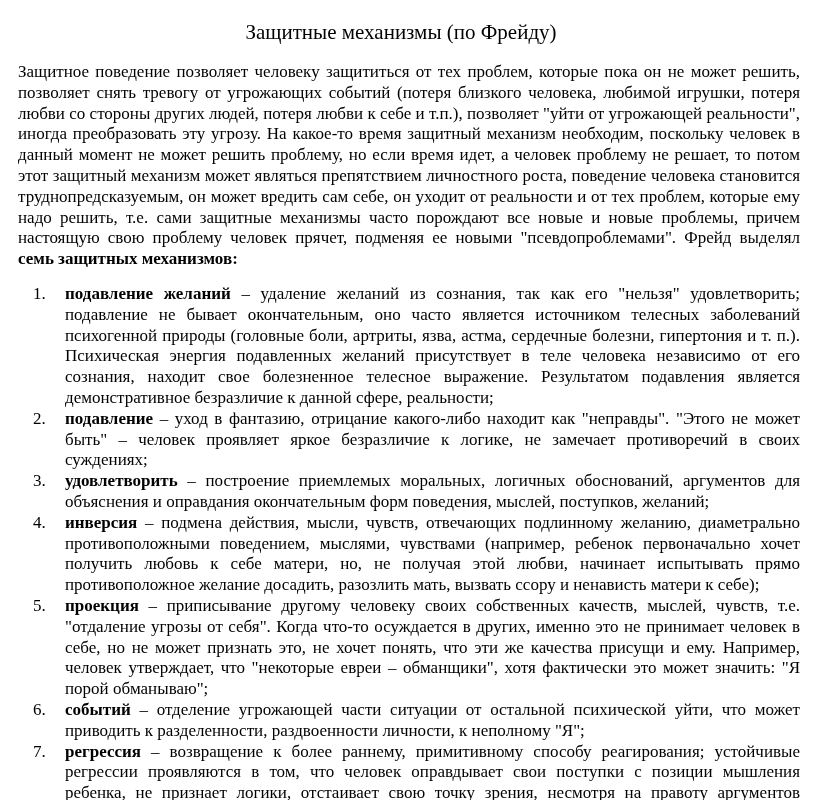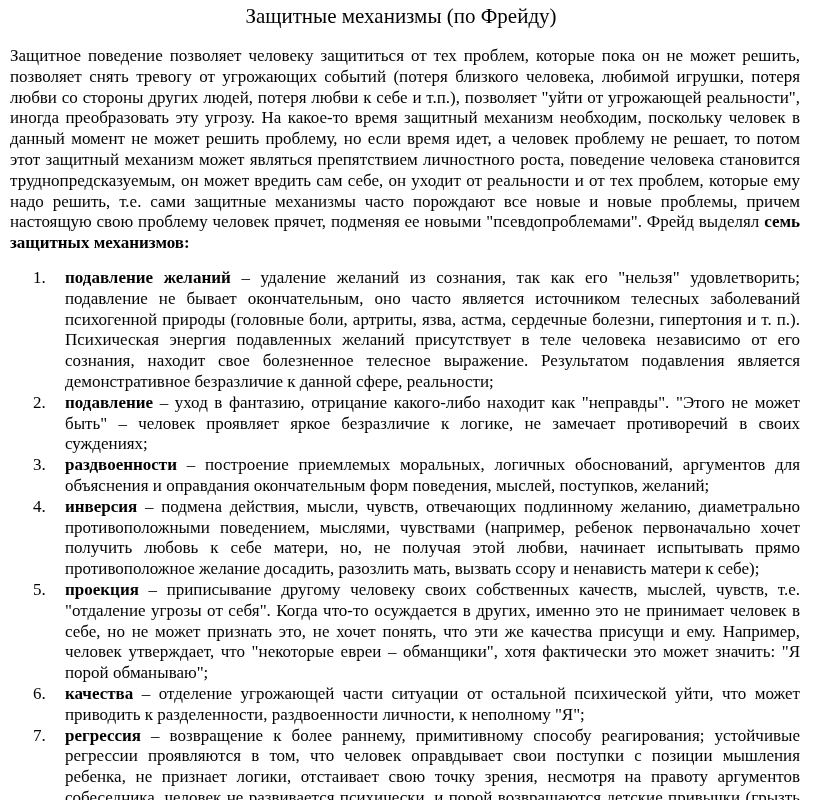--- a/index.html
+++ b/index.html
@@ -9,32 +9,32 @@
   }
   .page {
     width: 803px;
     height: 800px;
     box-sizing: border-box;
     background: #ffffff;
     color: #000000;
     font-family: "Liberation Serif", "DejaVu Serif", serif;
     font-size: 17px;
     line-height: 20.8px;
-    padding: 4px 3px 0 2px;
+    padding: 20px 3px 0 2px;
     overflow: hidden;
   }
   .title {
     font-size: 21px;
     line-height: 25px;
     font-weight: 400;
     text-align: center;
     margin: 0;
   }
   .intro {
-    margin: 17px 0 0 8px;
+    margin: 17px 0 0 16px;
     text-align: justify;
     hyphens: none;
   }
   .mechanisms {
     list-style: none;
     margin: 14px 0 0 0;
     padding: 0;
   }
   .mechanism {
     position: relative;
@@ -56,20 +56,20 @@
 
 <div class="page">
 
   <h1 class="title">Защитные механизмы (по Фрейду)</h1>
 
   <p class="intro"><span>Защитное поведение позволяет человеку защититься от тех проблем, которые пока он не может решить, позволяет снять тревогу от угрожающих событий (потеря близкого человека, любимой игрушки, потеря любви со стороны других людей, потеря любви к себе и т.п.), позволяет "уйти от угрожающей реальности", иногда преобразовать эту угрозу. На какое-то время защитный механизм необходим, поскольку человек в данный момент не может решить проблему, но если время идет, а человек проблему не решает, то потом этот защитный механизм может являться препятствием личностного роста, поведение человека становится труднопредсказуемым, он может вредить сам себе, он уходит от реальности и от тех проблем, которые ему надо решить, т.е. сами защитные механизмы часто порождают все новые и новые проблемы, причем настоящую свою проблему человек прячет, подменяя ее новыми "псевдопроблемами". Фрейд выделял </span><b class="bold">семь защитных механизмов</b><b class="bold">:</b></p>
 
   <ol class="mechanisms">
     <li class="mechanism"><span class="mech-num">1.</span><b class="term">подавление желаний</b><span> – удаление желаний из сознания, так как его "нельзя" удовлетворить; подавление не бывает окончательным, оно часто является источником телесных заболеваний психогенной природы (головные боли, артриты, язва, астма, сердечные болезни, гипертония и т. п.). Психическая энергия подавленных желаний присутствует в теле человека независимо от его сознания, находит свое болезненное телесное выражение. Результатом подавления является демонстративное безразличие к данной сфере, реальности;</span></li>
     <li class="mechanism"><span class="mech-num">2.</span><b class="term">подавление</b><span> – уход в фантазию, отрицание какого-либо находит как "неправды". "Этого не может быть" – человек проявляет яркое безразличие к логике, не замечает противоречий в своих суждениях;</span></li>
-    <li class="mechanism"><span class="mech-num">3.</span><b class="term">раздвоенности</b><span> – построение приемлемых моральных, логичных обоснований, аргументов для объяснения и оправдания окончательным форм поведения, мыслей, поступков, желаний;</span></li>
+    <li class="mechanism"><span class="mech-num">3.</span><b class="term">удовлетворить</b><span> – построение приемлемых моральных, логичных обоснований, аргументов для объяснения и оправдания окончательным форм поведения, мыслей, поступков, желаний;</span></li>
     <li class="mechanism"><span class="mech-num">4.</span><b class="term">инверсия</b><span> – подмена действия, мысли, чувств, отвечающих подлинному желанию, диаметрально противоположными поведением, мыслями, чувствами (например, ребенок первоначально хочет получить любовь к себе матери, но, не получая этой любви, начинает испытывать прямо противоположное желание досадить, разозлить мать, вызвать ссору и ненависть матери к себе);</span></li>
     <li class="mechanism"><span class="mech-num">5.</span><b class="term">проекция</b><span> – приписывание другому человеку своих собственных качеств, мыслей, чувств, т.е. "отдаление угрозы от себя". Когда что-то осуждается в других, именно это не принимает человек в себе, но не может признать это, не хочет понять, что эти же качества присущи и ему. Например, человек утверждает, что "некоторые евреи – обманщики", хотя фактически это может значить: "Я порой обманываю";</span></li>
-    <li class="mechanism"><span class="mech-num">6.</span><b class="term">качества</b><span> – отделение угрожающей части ситуации от остальной психической уйти, что может приводить к разделенности, раздвоенности личности, к неполному "Я";</span></li>
+    <li class="mechanism"><span class="mech-num">6.</span><b class="term">событий</b><span> – отделение угрожающей части ситуации от остальной психической уйти, что может приводить к разделенности, раздвоенности личности, к неполному "Я";</span></li>
     <li class="mechanism"><span class="mech-num">7.</span><b class="term">регрессия</b><span> – возвращение к более раннему, примитивному способу реагирования; устойчивые регрессии проявляются в том, что человек оправдывает свои поступки с позиции мышления ребенка, не признает логики, отстаивает свою точку зрения, несмотря на правоту аргументов собеседника, человек не развивается психически, и порой возвращаются детские привычки (грызть ногти и т.п.).</span></li>
   </ol>
 
 </div>
 
 </body></html>

